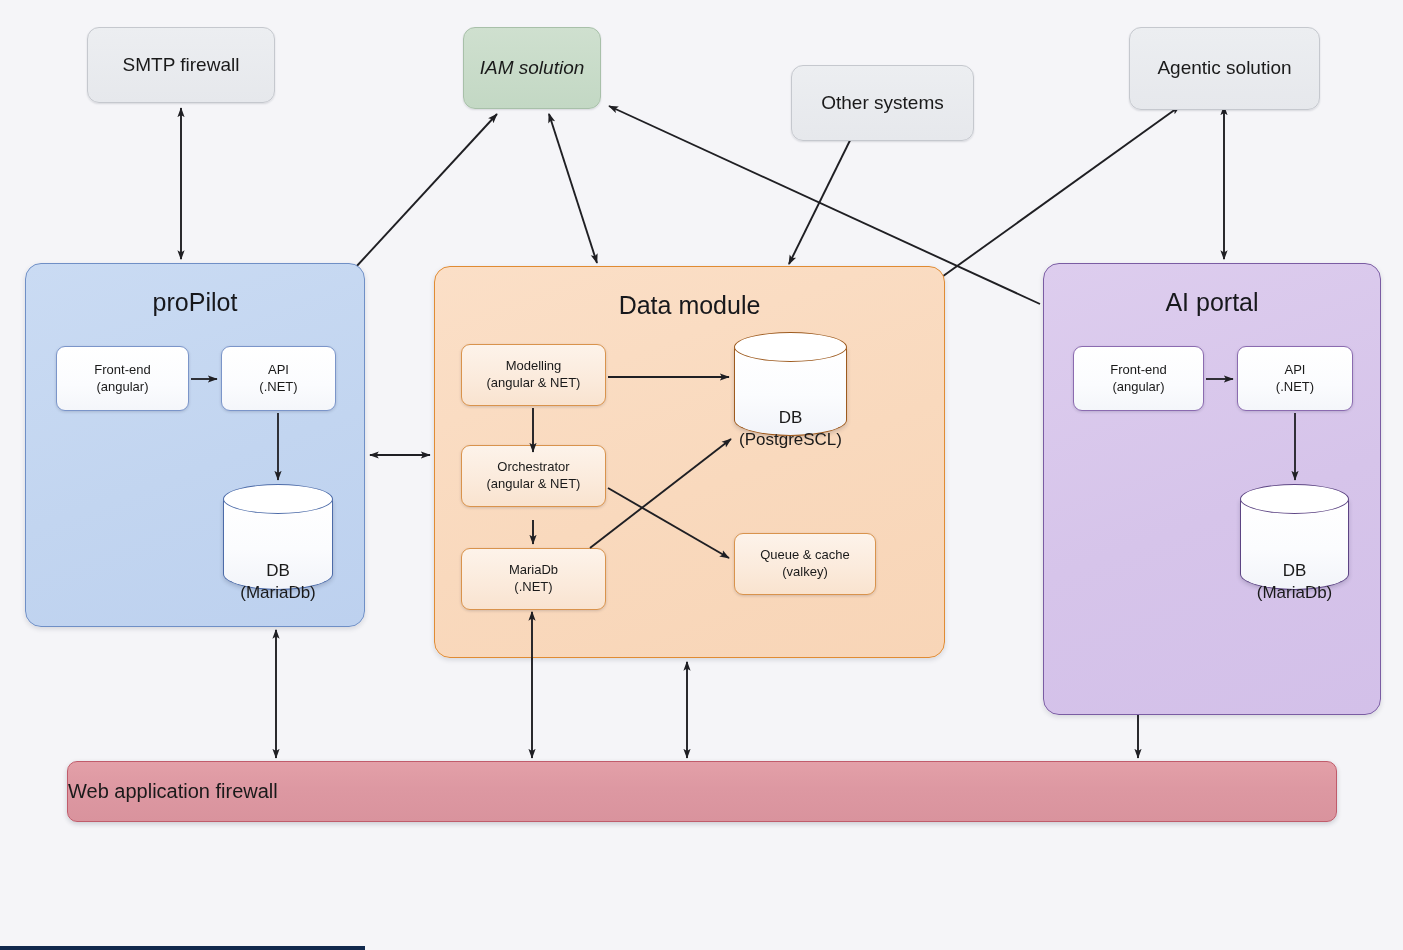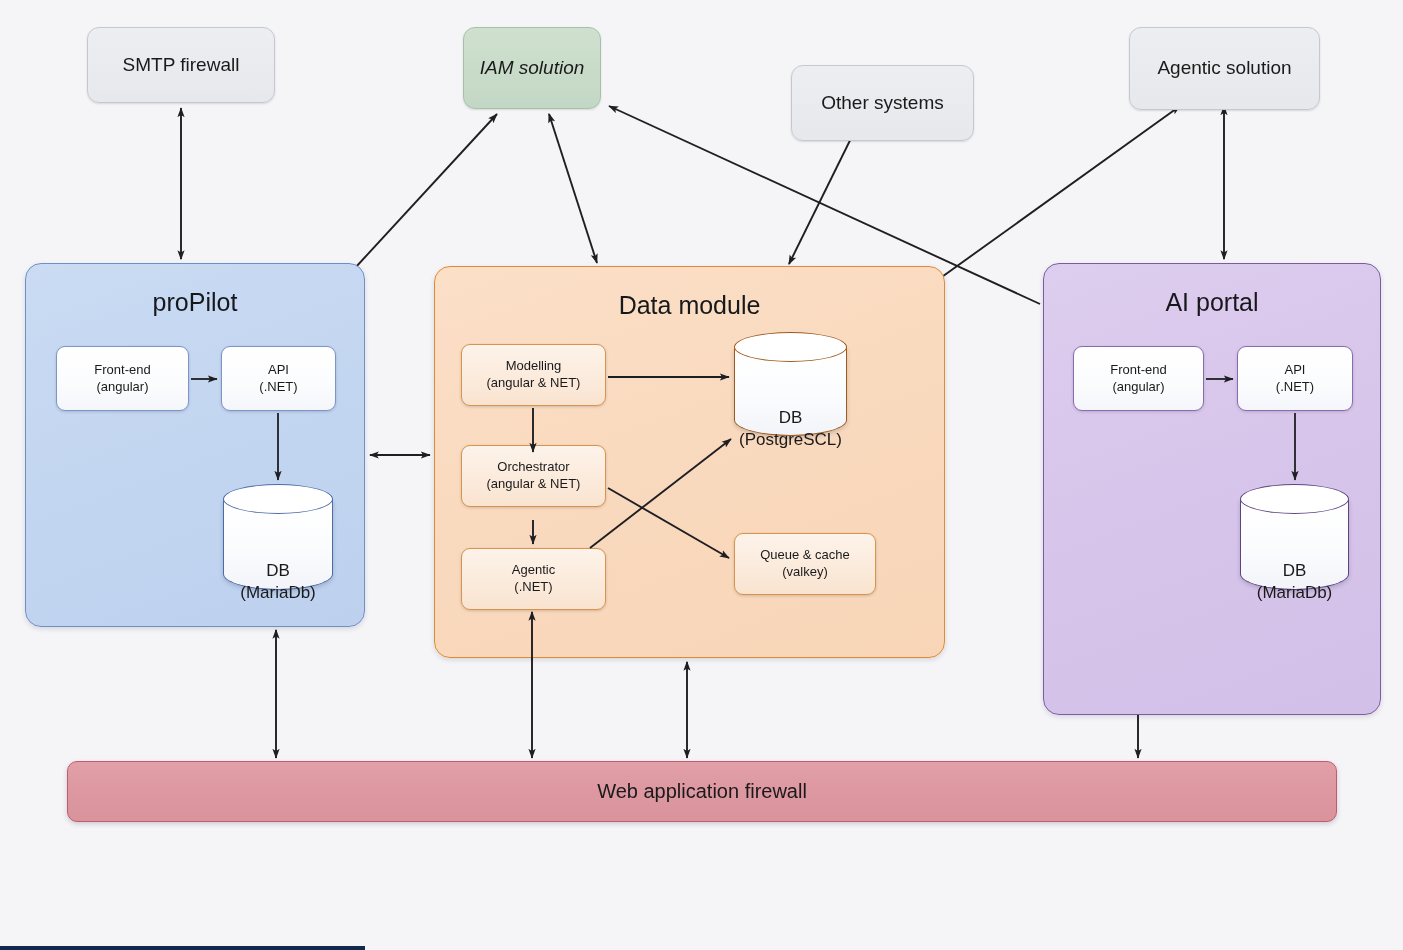--- a/index.html
+++ b/index.html
@@ -98,21 +98,21 @@
     transform:translateY(-50%);
     text-align:center;font-size:17px;color:#1a1a1a;line-height:1.28;margin-top:47px;
   }
 
   
   .waf{
     position:absolute;
     background:linear-gradient(180deg,#e3a0a8 0%,#dd98a2 45%,#d9939d 100%);
     border:1.5px solid #c05c6b;
     border-radius:10px;
-    display:flex;align-items:center;justify-content:center;
+    display:flex;align-items:center;justify-content:flex-start;
     font-size:20px;color:#1a1a1a;
     box-shadow:0 2px 5px rgba(30,35,60,.2);
   }
 
   .bottombar{
     position:absolute;left:0;bottom:0;height:4px;
     background:#11294d;
   }
 </style>
 </head>
@@ -214,21 +214,21 @@
     </div>
 
     <div class="node comp o" style="left:26px;top:178px;width:145px;height:62px;">
       <span>
         <span>Orchestrator</span><br><span>(angular &amp;  NET)</span>
       </span>
     </div>
 
     <div class="node comp o" style="left:26px;top:281px;width:145px;height:62px;">
       <span>
-        <span>Agentic</span><br><span>(.NET)</span>
+        <span>MariaDb</span><br><span>(.NET)</span>
       </span>
     </div>
 
     <div class="node comp o" style="left:299px;top:266px;width:142px;height:62px;">
       <span>
         <span>Queue &amp; cache</span><br><span>(valkey)</span>
       </span>
     </div>
 
     <div class="cyl" style="--cc:#9d5a1e;left:299px;top:65px;width:113px;height:104px;">

